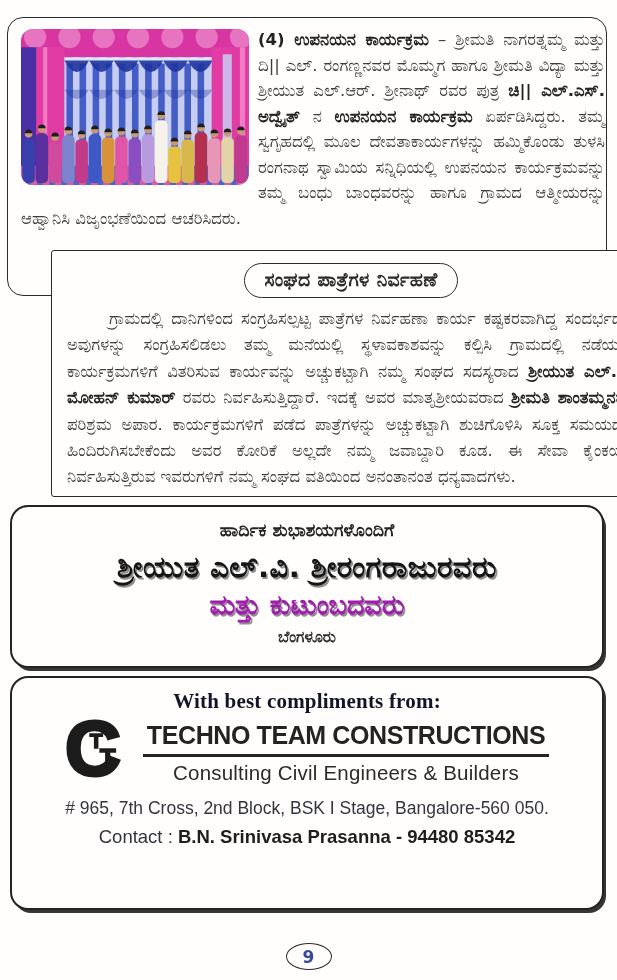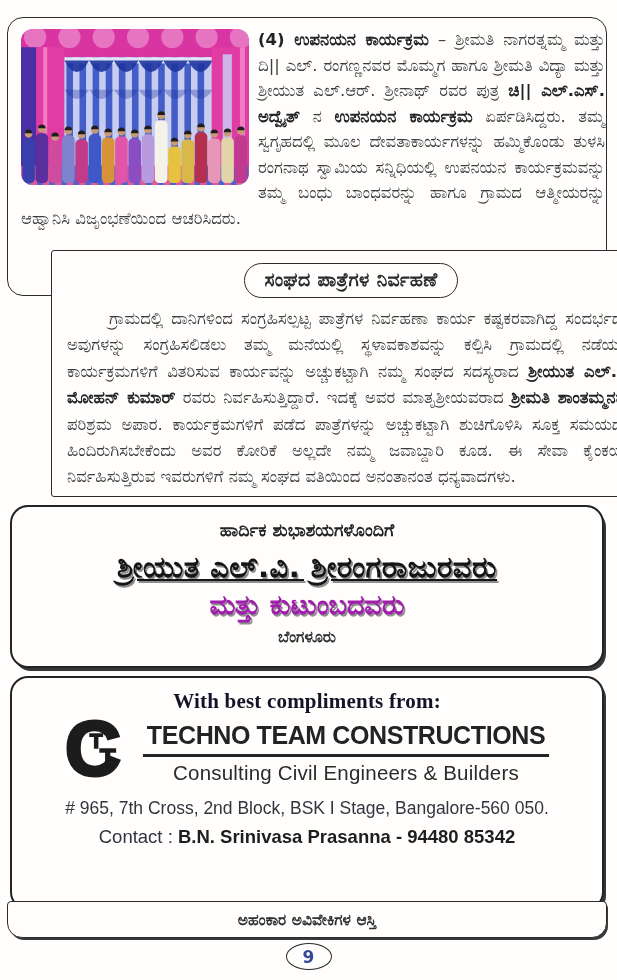--- a/index.html
+++ b/index.html
@@ -33,21 +33,21 @@
     display:block;width:fit-content;margin:2px auto 8px auto;
     border:1.8px solid #2b2b2b;border-radius:22px;padding:4px 20px 6px 20px;
     font-size:19px;font-weight:700;color:#2c2c2c;letter-spacing:.3px;
   }
   .indent{text-indent:42px;font-size:16.5px;line-height:1.6;}
   
   #greet-box{top:505px;height:163px;padding-top:13px;}
   .greet-tag{font-size:17.5px;font-weight:600;color:#232323;}
   .greet-name{
     margin-top:9px;font-size:29px;font-weight:800;color:#151515;
-    text-shadow:1.6px 2px 0 #8f8f8f;letter-spacing:.5px;text-decoration:underline;
+    text-shadow:1.6px 2px 0 #8f8f8f;letter-spacing:.5px;
   }
   .greet-name2{
     margin-top:4px;font-size:27px;font-weight:800;color:#a21caf;
     text-shadow:1.6px 2px 0 #8f8f8f;
   }
   .greet-city{margin-top:7px;font-size:15.5px;font-weight:600;color:#2e2e2e;}
   
   #ad-box{top:676px;height:234px;padding-top:11px;}
   .ad-tagline{
     font-family:"Liberation Serif","DejaVu Serif",serif;
@@ -250,21 +250,18 @@
       </div>
       <div class="brand-text">
         <div class="company">TECHNO TEAM CONSTRUCTIONS</div>
         <div class="subtitle">Consulting Civil Engineers &amp; Builders</div>
       </div>
     </div>
     <div class="address"># 965, 7th Cross, 2nd Block, BSK I Stage, Bangalore-560 050.</div>
     <div class="contact-row"><span>Contact : </span><span class="b">B.N. Srinivasa Prasanna - 94480 85342</span></div>
   </section>
 
-  <div class="footer-strip">
-    <span>ಅಹಂಕಾರ ಅವಿವೇಕಿಗಳ ಆಸ್ತಿ</span>
-  </div>
 
   <div class="page-number">
     <span>9</span>
   </div>
 
 </div>
 
 </body></html>

